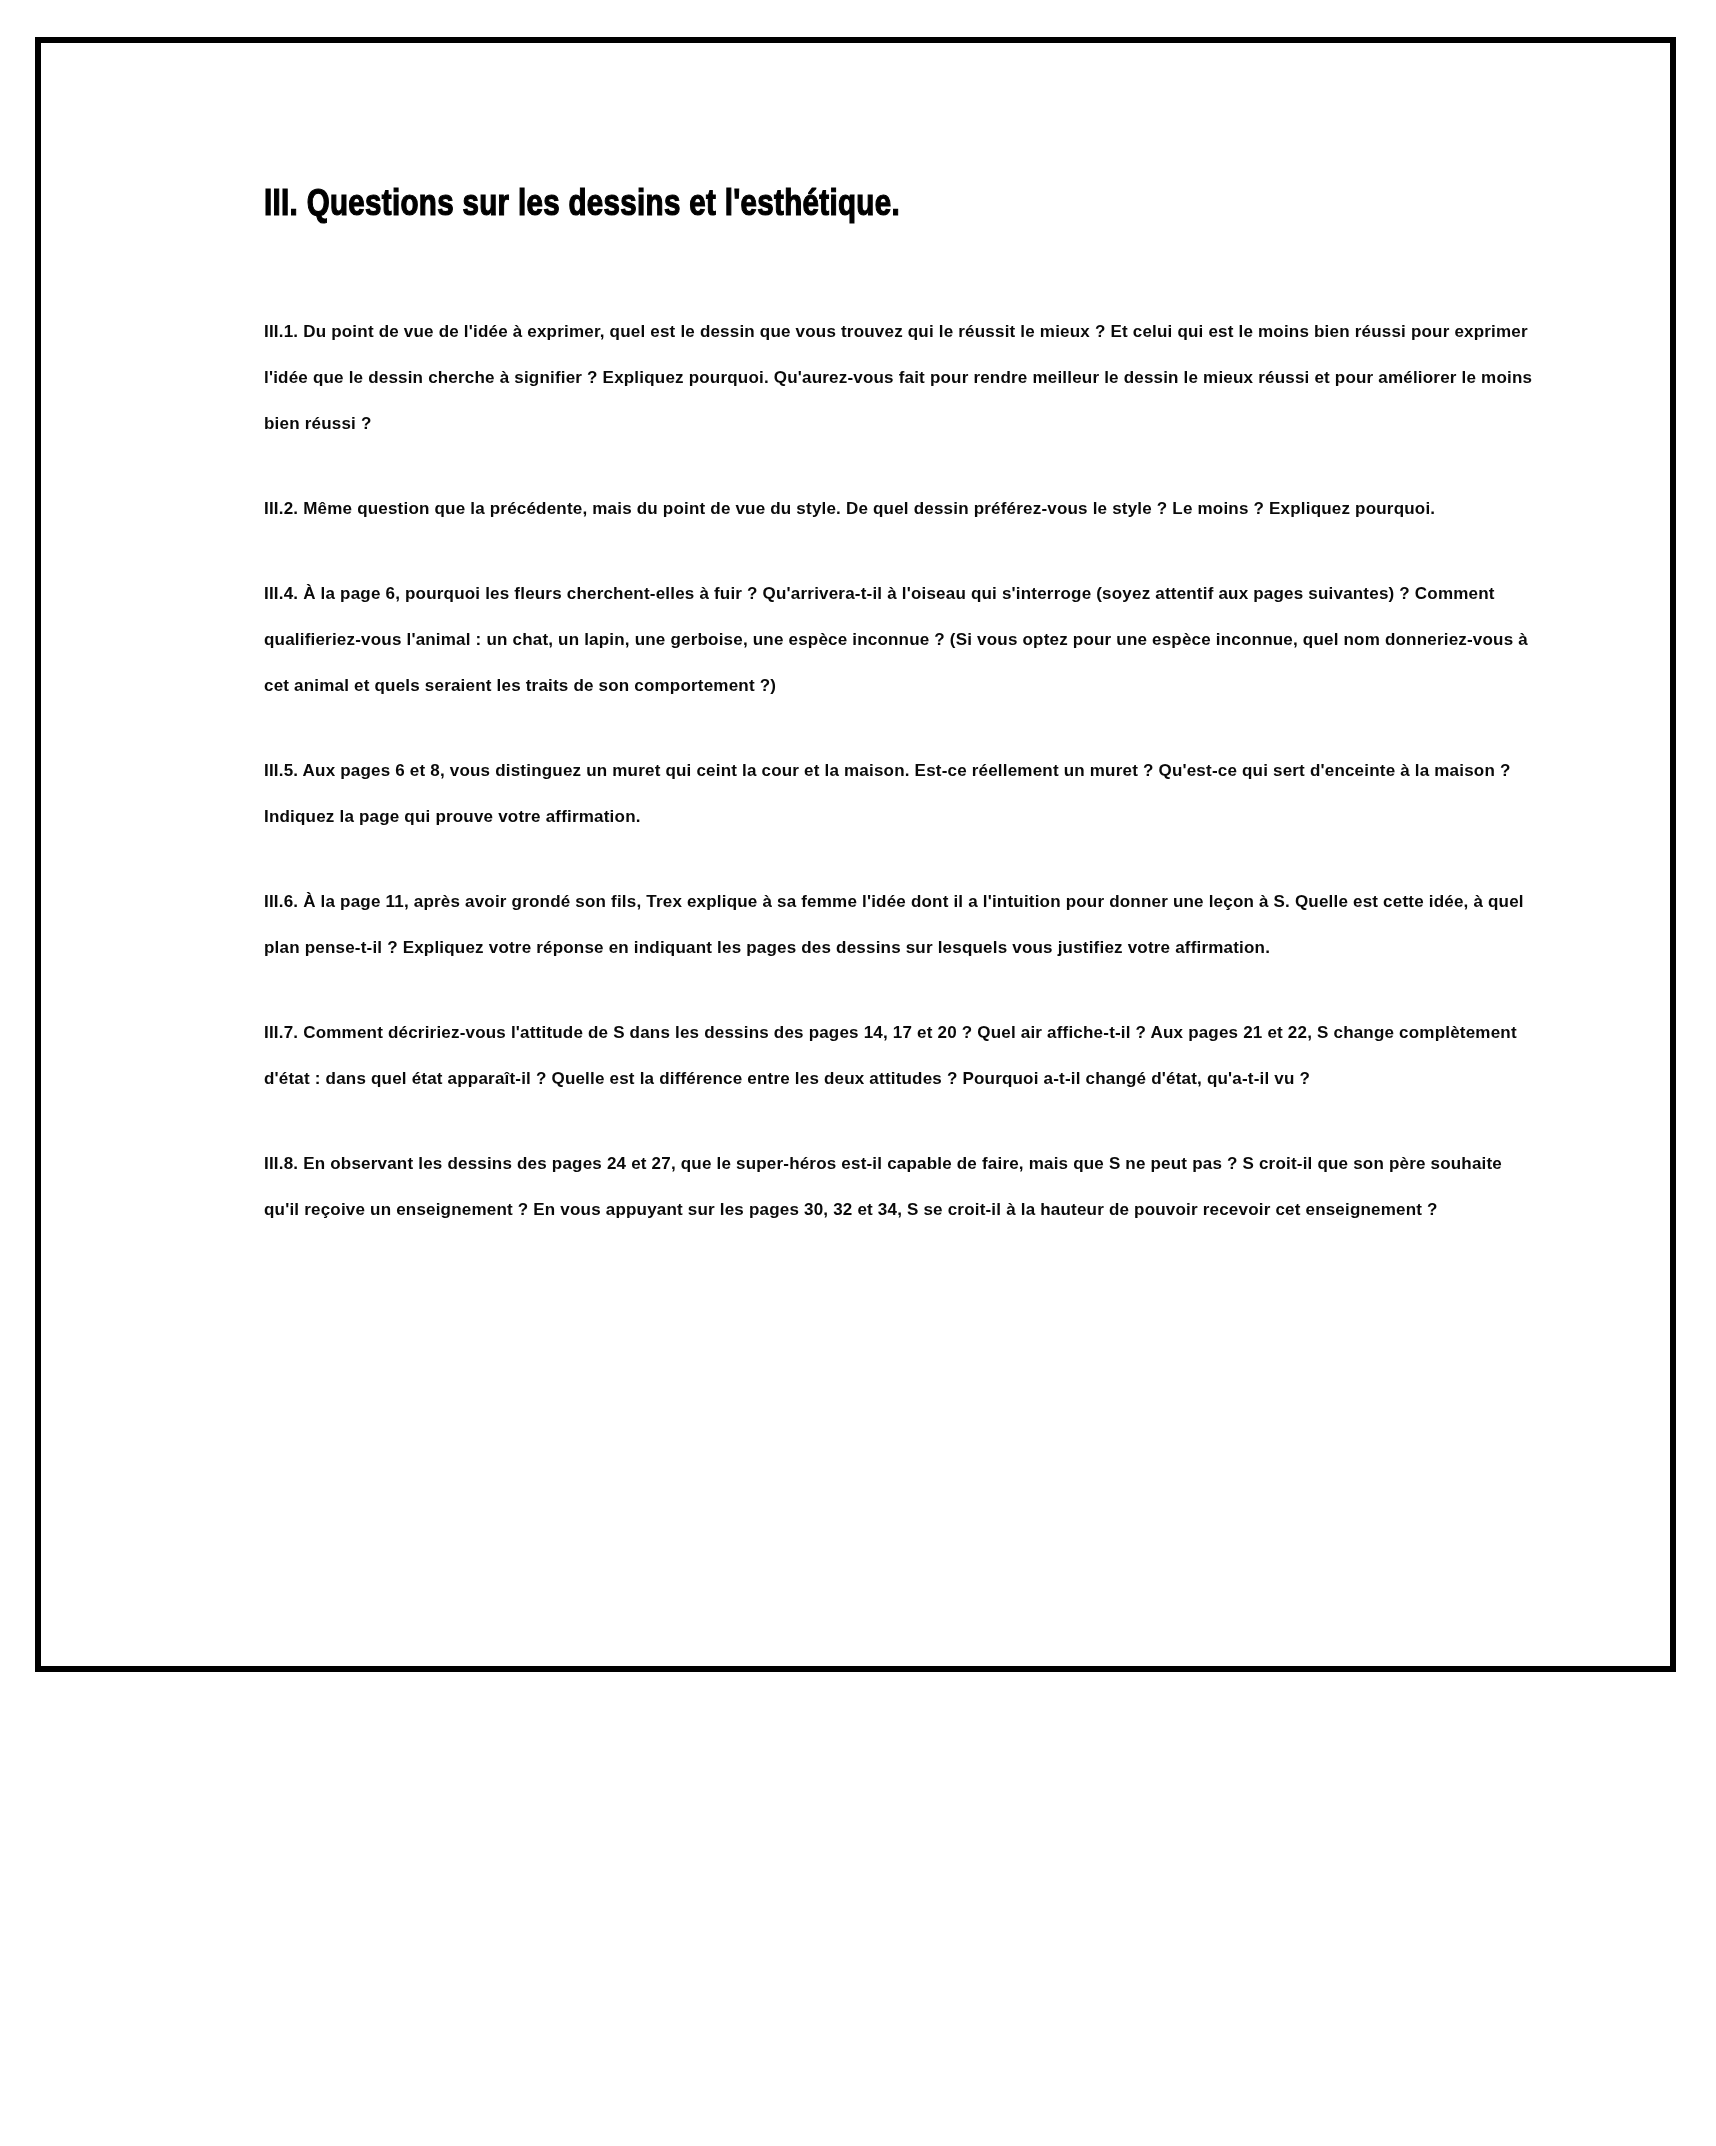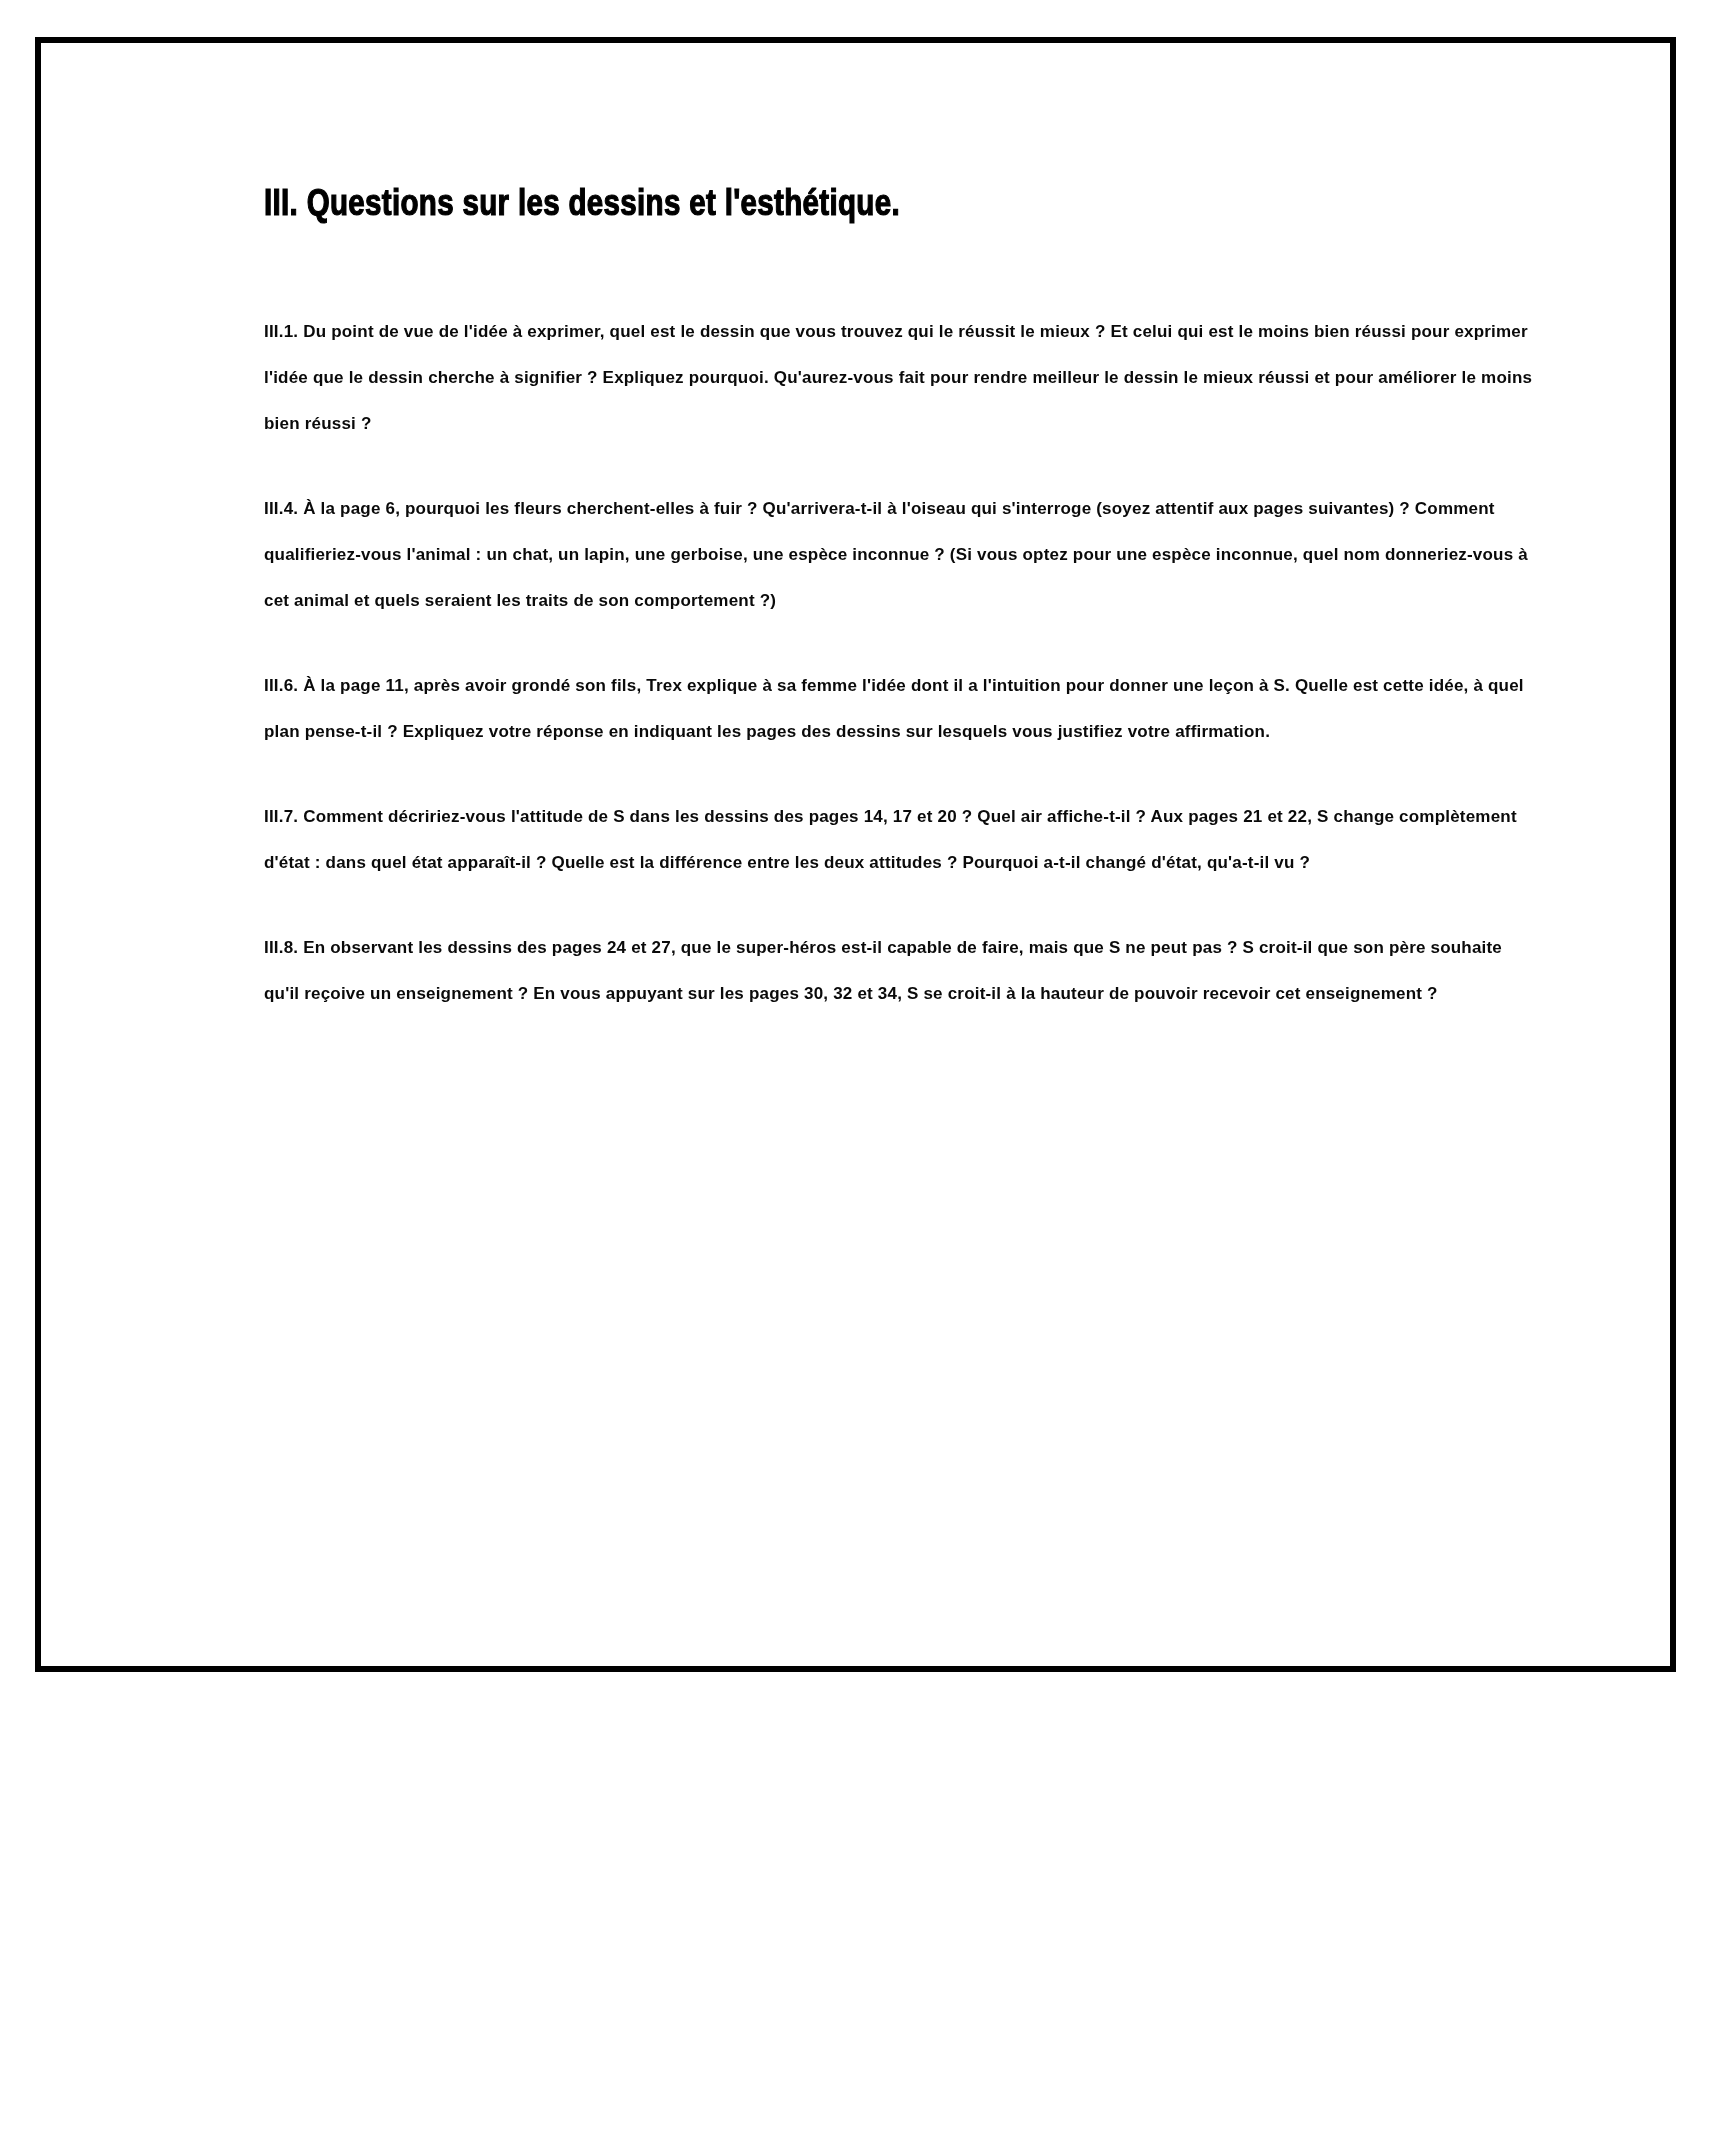--- a/index.html
+++ b/index.html
@@ -88,27 +88,35 @@
 
       <h1 class="heading">III. Questions sur les dessins et l'esthétique.</h1>
 
       <div class="questions">
 
         <p class="question">
           <span class="qnum">III.1.</span>
           <span>Du point de vue de l'idée à exprimer, quel est le dessin que vous trouvez qui le réussit le mieux ? Et celui qui est le moins bien réussi pour exprimer l'idée que le dessin cherche à signifier ? Expliquez pourquoi. Qu'aurez-vous fait pour rendre meilleur le dessin le mieux réussi et pour améliorer le moins bien réussi ?</span>
         </p>
 
+        <p class="question">
+          <span class="qnum">III.2.</span>
+          <span>Même question que la précédente, mais du point de vue du style. De quel dessin préférez-vous le style ? Le moins ? Expliquez pourquoi.</span>
+        </p>
 
 
         <p class="question">
           <span class="qnum">III.4.</span>
           <span>À la page 6, pourquoi les fleurs cherchent-elles à fuir ? Qu'arrivera-t-il à l'oiseau qui s'interroge (soyez attentif aux pages suivantes) ? Comment qualifieriez-vous l'animal : un chat, un lapin, une gerboise, une espèce inconnue ? (Si vous optez pour une espèce inconnue, quel nom donneriez-vous à cet animal et quels seraient les traits de son comportement ?)</span>
         </p>
 
+        <p class="question">
+          <span class="qnum">III.5.</span>
+          <span>Aux pages 6 et 8, vous distinguez un muret qui ceint la cour et la maison. Est-ce réellement un muret ? Qu'est-ce qui sert d'enceinte à la maison ? Indiquez la page qui prouve votre affirmation.</span>
+        </p>
 
         <p class="question">
           <span class="qnum">III.6.</span>
           <span>À la page 11, après avoir grondé son fils, Trex explique à sa femme l'idée dont il a l'intuition pour donner une leçon à S. Quelle est cette idée, à quel plan pense-t-il ? Expliquez votre réponse en indiquant les pages des dessins sur lesquels vous justifiez votre affirmation.</span>
         </p>
 
         <p class="question">
           <span class="qnum">III.7.</span>
           <span>Comment décririez-vous l'attitude de S dans les dessins des pages 14, 17 et 20 ? Quel air affiche-t-il ? Aux pages 21 et 22, S change complètement d'état : dans quel état apparaît-il ? Quelle est la différence entre les deux attitudes ? Pourquoi a-t-il changé d'état, qu'a-t-il vu ?</span>
         </p>

